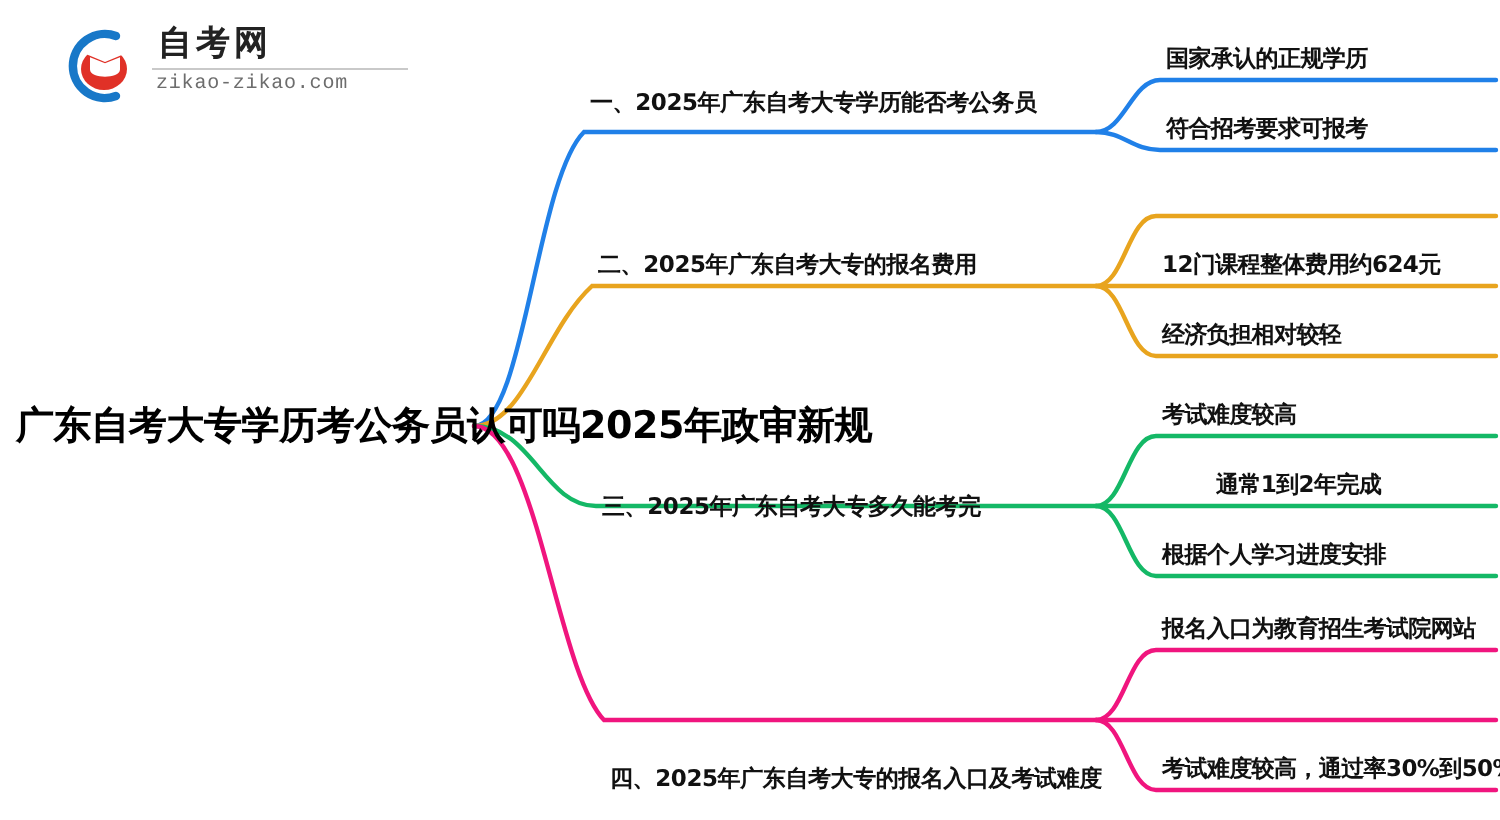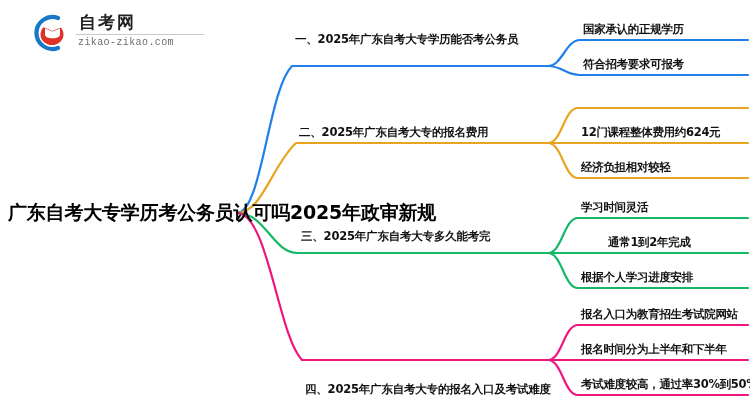--- a/index.html
+++ b/index.html
@@ -87,31 +87,30 @@
     <path d="M548,253 C562,253 564,288 578,288 L748,288" fill="none" stroke="#14b866" stroke-width="2.2" stroke-linecap="round"></path>
 
     <path d="M237,213 C268,213 278,335 302,360 L548,360" fill="none" stroke="#f0157e" stroke-width="2.2" stroke-linecap="round"></path>
     <path d="M548,360 C562,360 564,325 578,325 L748,325" fill="none" stroke="#f0157e" stroke-width="2.2" stroke-linecap="round"></path>
     <path d="M548,360 L748,360" fill="none" stroke="#f0157e" stroke-width="2.2" stroke-linecap="round"></path>
     <path d="M548,360 C562,360 564,395 578,395 L748,395" fill="none" stroke="#f0157e" stroke-width="2.2" stroke-linecap="round"></path>
   </svg>
 
   <div class="node" id="root-node">广东自考大专学历考公务员认可吗2025年政审新规</div>
 
-  <div class="node branch-node" style="left:295px;top:32px;">一、2025年广东自考大专学历能否考公务员</div>
+  <div class="node branch-node" style="left:295px;top:44px;">一、2025年广东自考大专学历能否考公务员</div>
   <div class="node leaf-node" style="left:583px;top:22px;">国家承认的正规学历</div>
   <div class="node leaf-node" style="left:583px;top:57px;">符合招考要求可报考</div>
 
   <div class="node branch-node" style="left:299px;top:125px;">二、2025年广东自考大专的报名费用</div>
   <div class="node leaf-node" style="left:581px;top:125px;">12门课程整体费用约624元</div>
   <div class="node leaf-node" style="left:581px;top:160px;">经济负担相对较轻</div>
 
-  <div class="node branch-node" style="left:301px;top:229px;">三、2025年广东自考大专多久能考完</div>
-  <div class="node leaf-node" style="left:581px;top:200px;">学习时间灵活</div>
+  <div class="node branch-node" style="left:301px;top:246px;">三、2025年广东自考大专多久能考完</div>
+  <div class="node leaf-node" style="left:581px;top:200px;">考试难度较高</div>
   <div class="node leaf-node" style="left:581px;top:235px;margin-left:27px;">通常1到2年完成</div>
   <div class="node leaf-node" style="left:581px;top:270px;">根据个人学习进度安排</div>
 
   <div class="node branch-node" style="left:305px;top:342px;margin-top:40px;">四、2025年广东自考大专的报名入口及考试难度</div>
   <div class="node leaf-node" style="left:581px;top:307px;">报名入口为教育招生考试院网站</div>
-  <div class="node leaf-node" style="left:581px;top:342px;">报名时间分为上半年和下半年</div>
   <div class="node leaf-node" style="left:581px;top:377px;">考试难度较高，通过率30%到50%</div>
 
 </div>
 
 </body></html>

